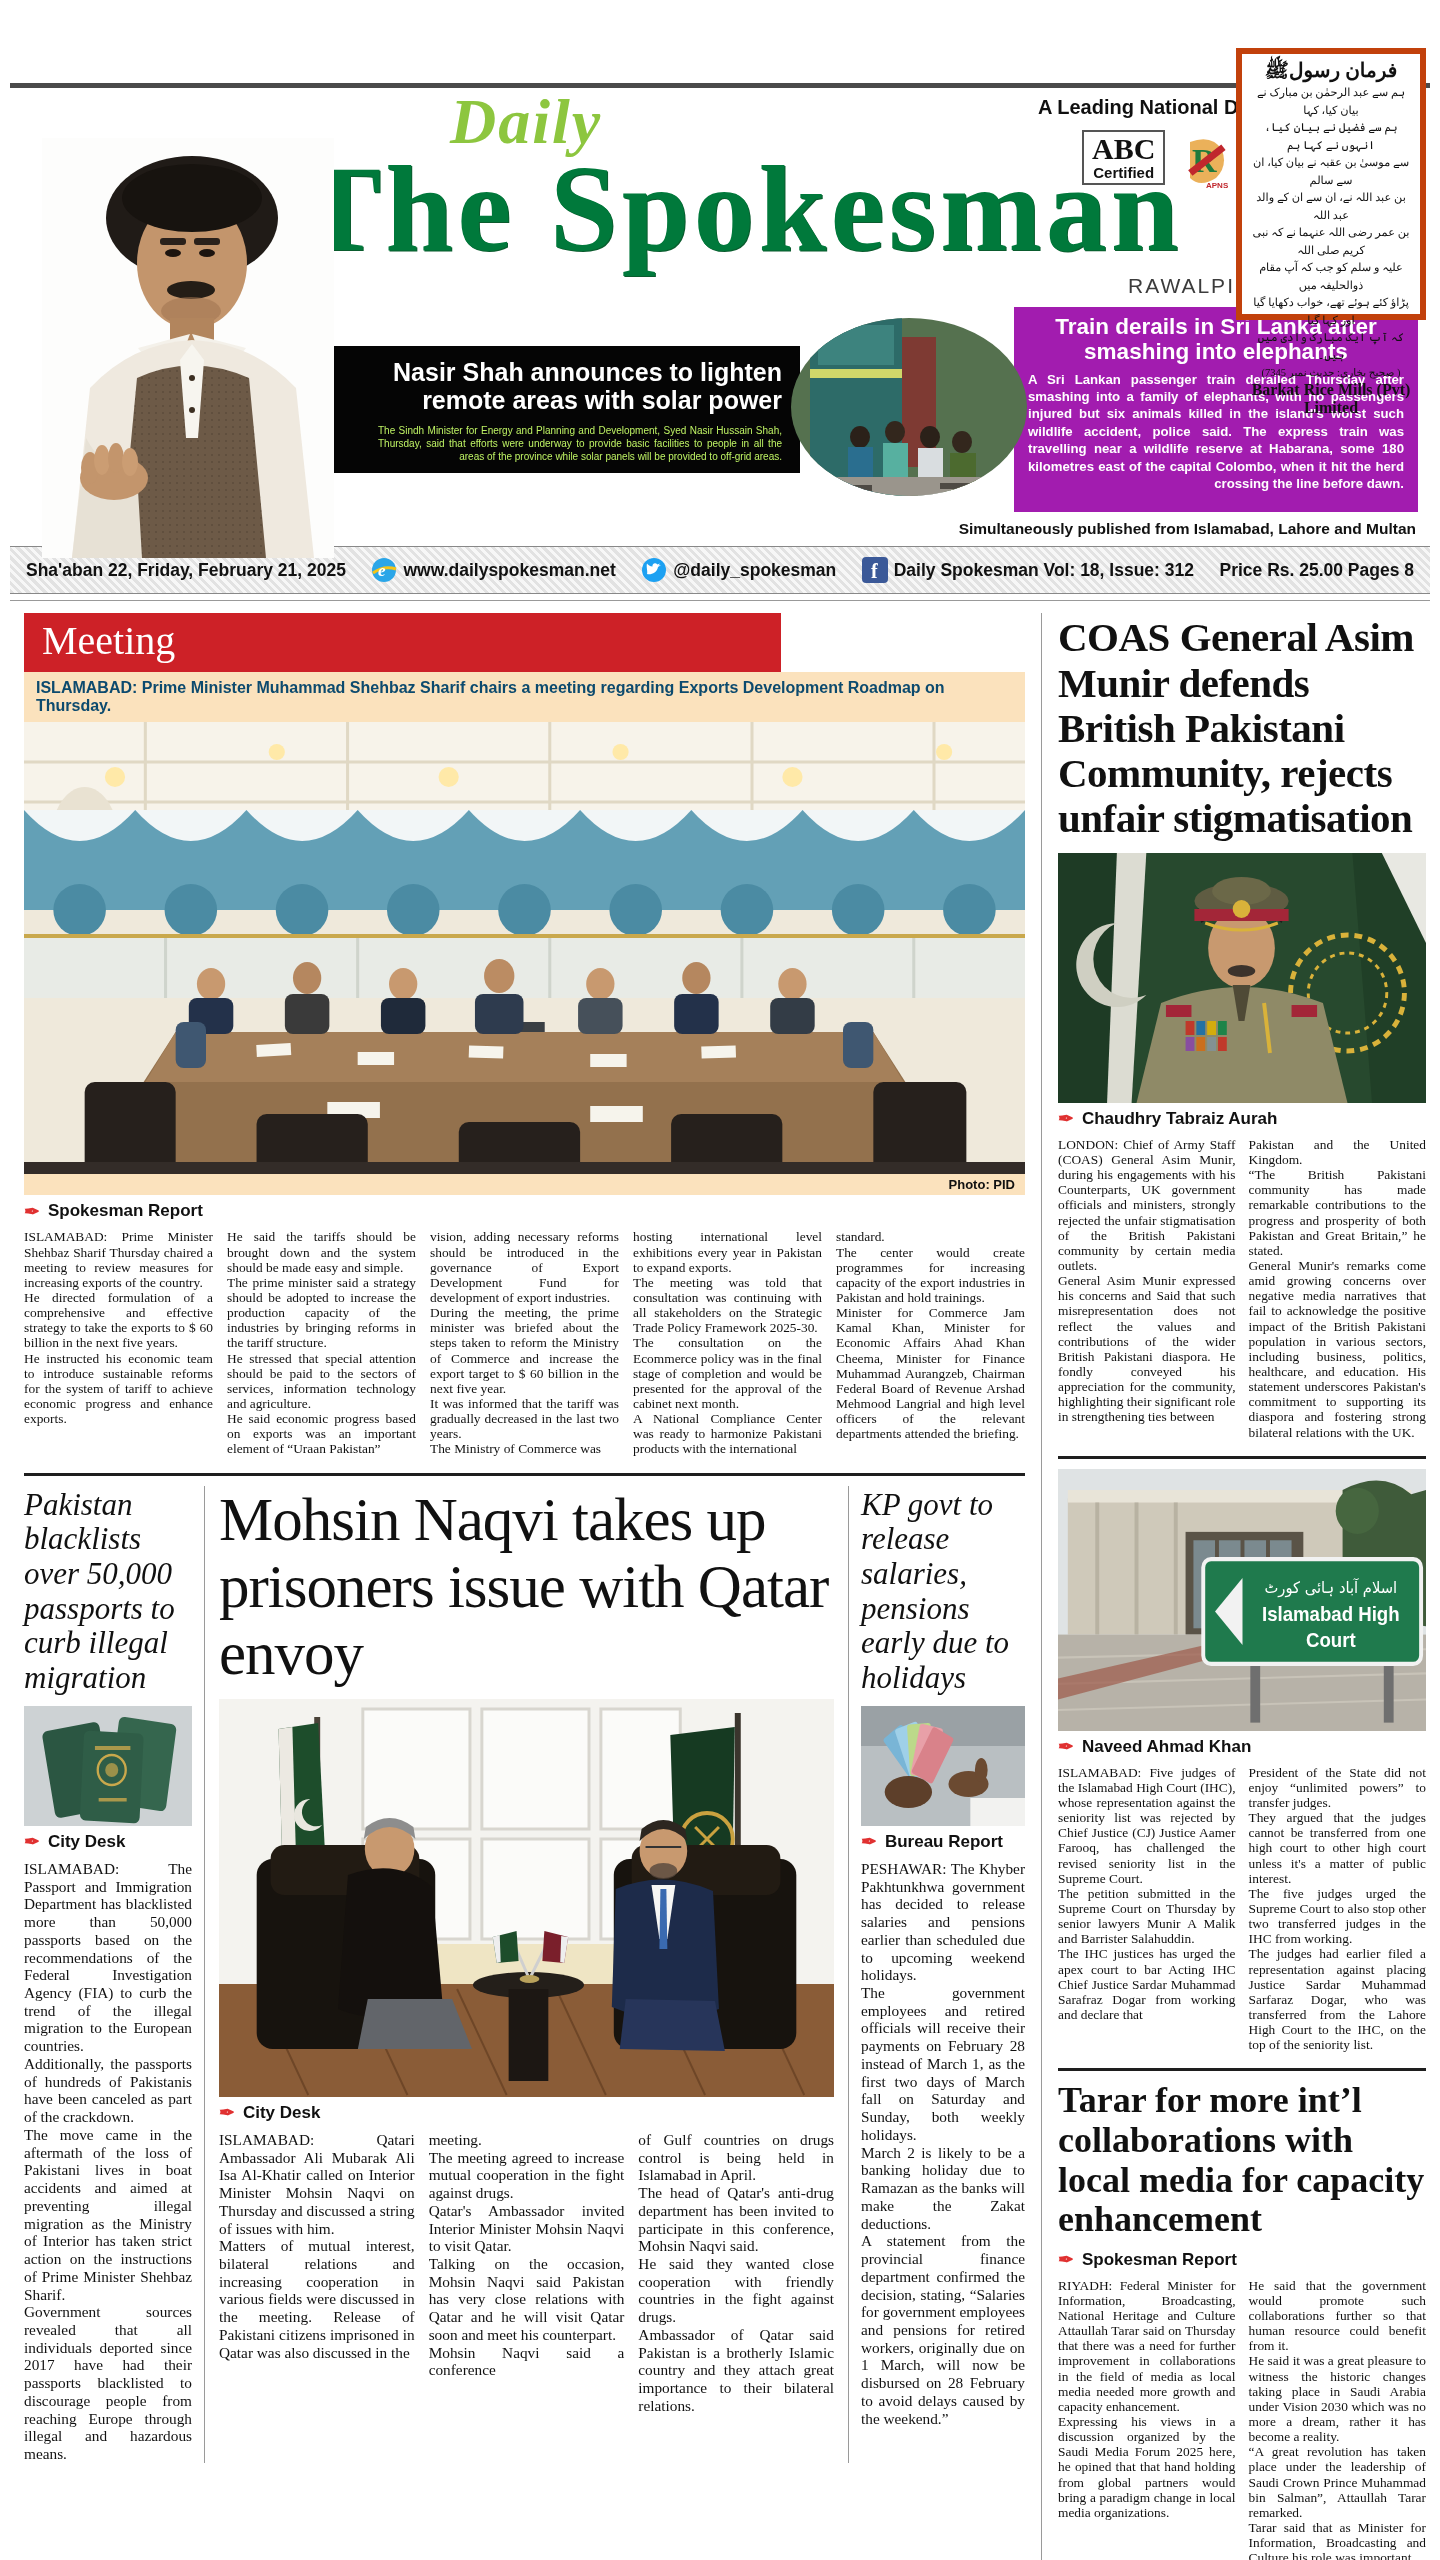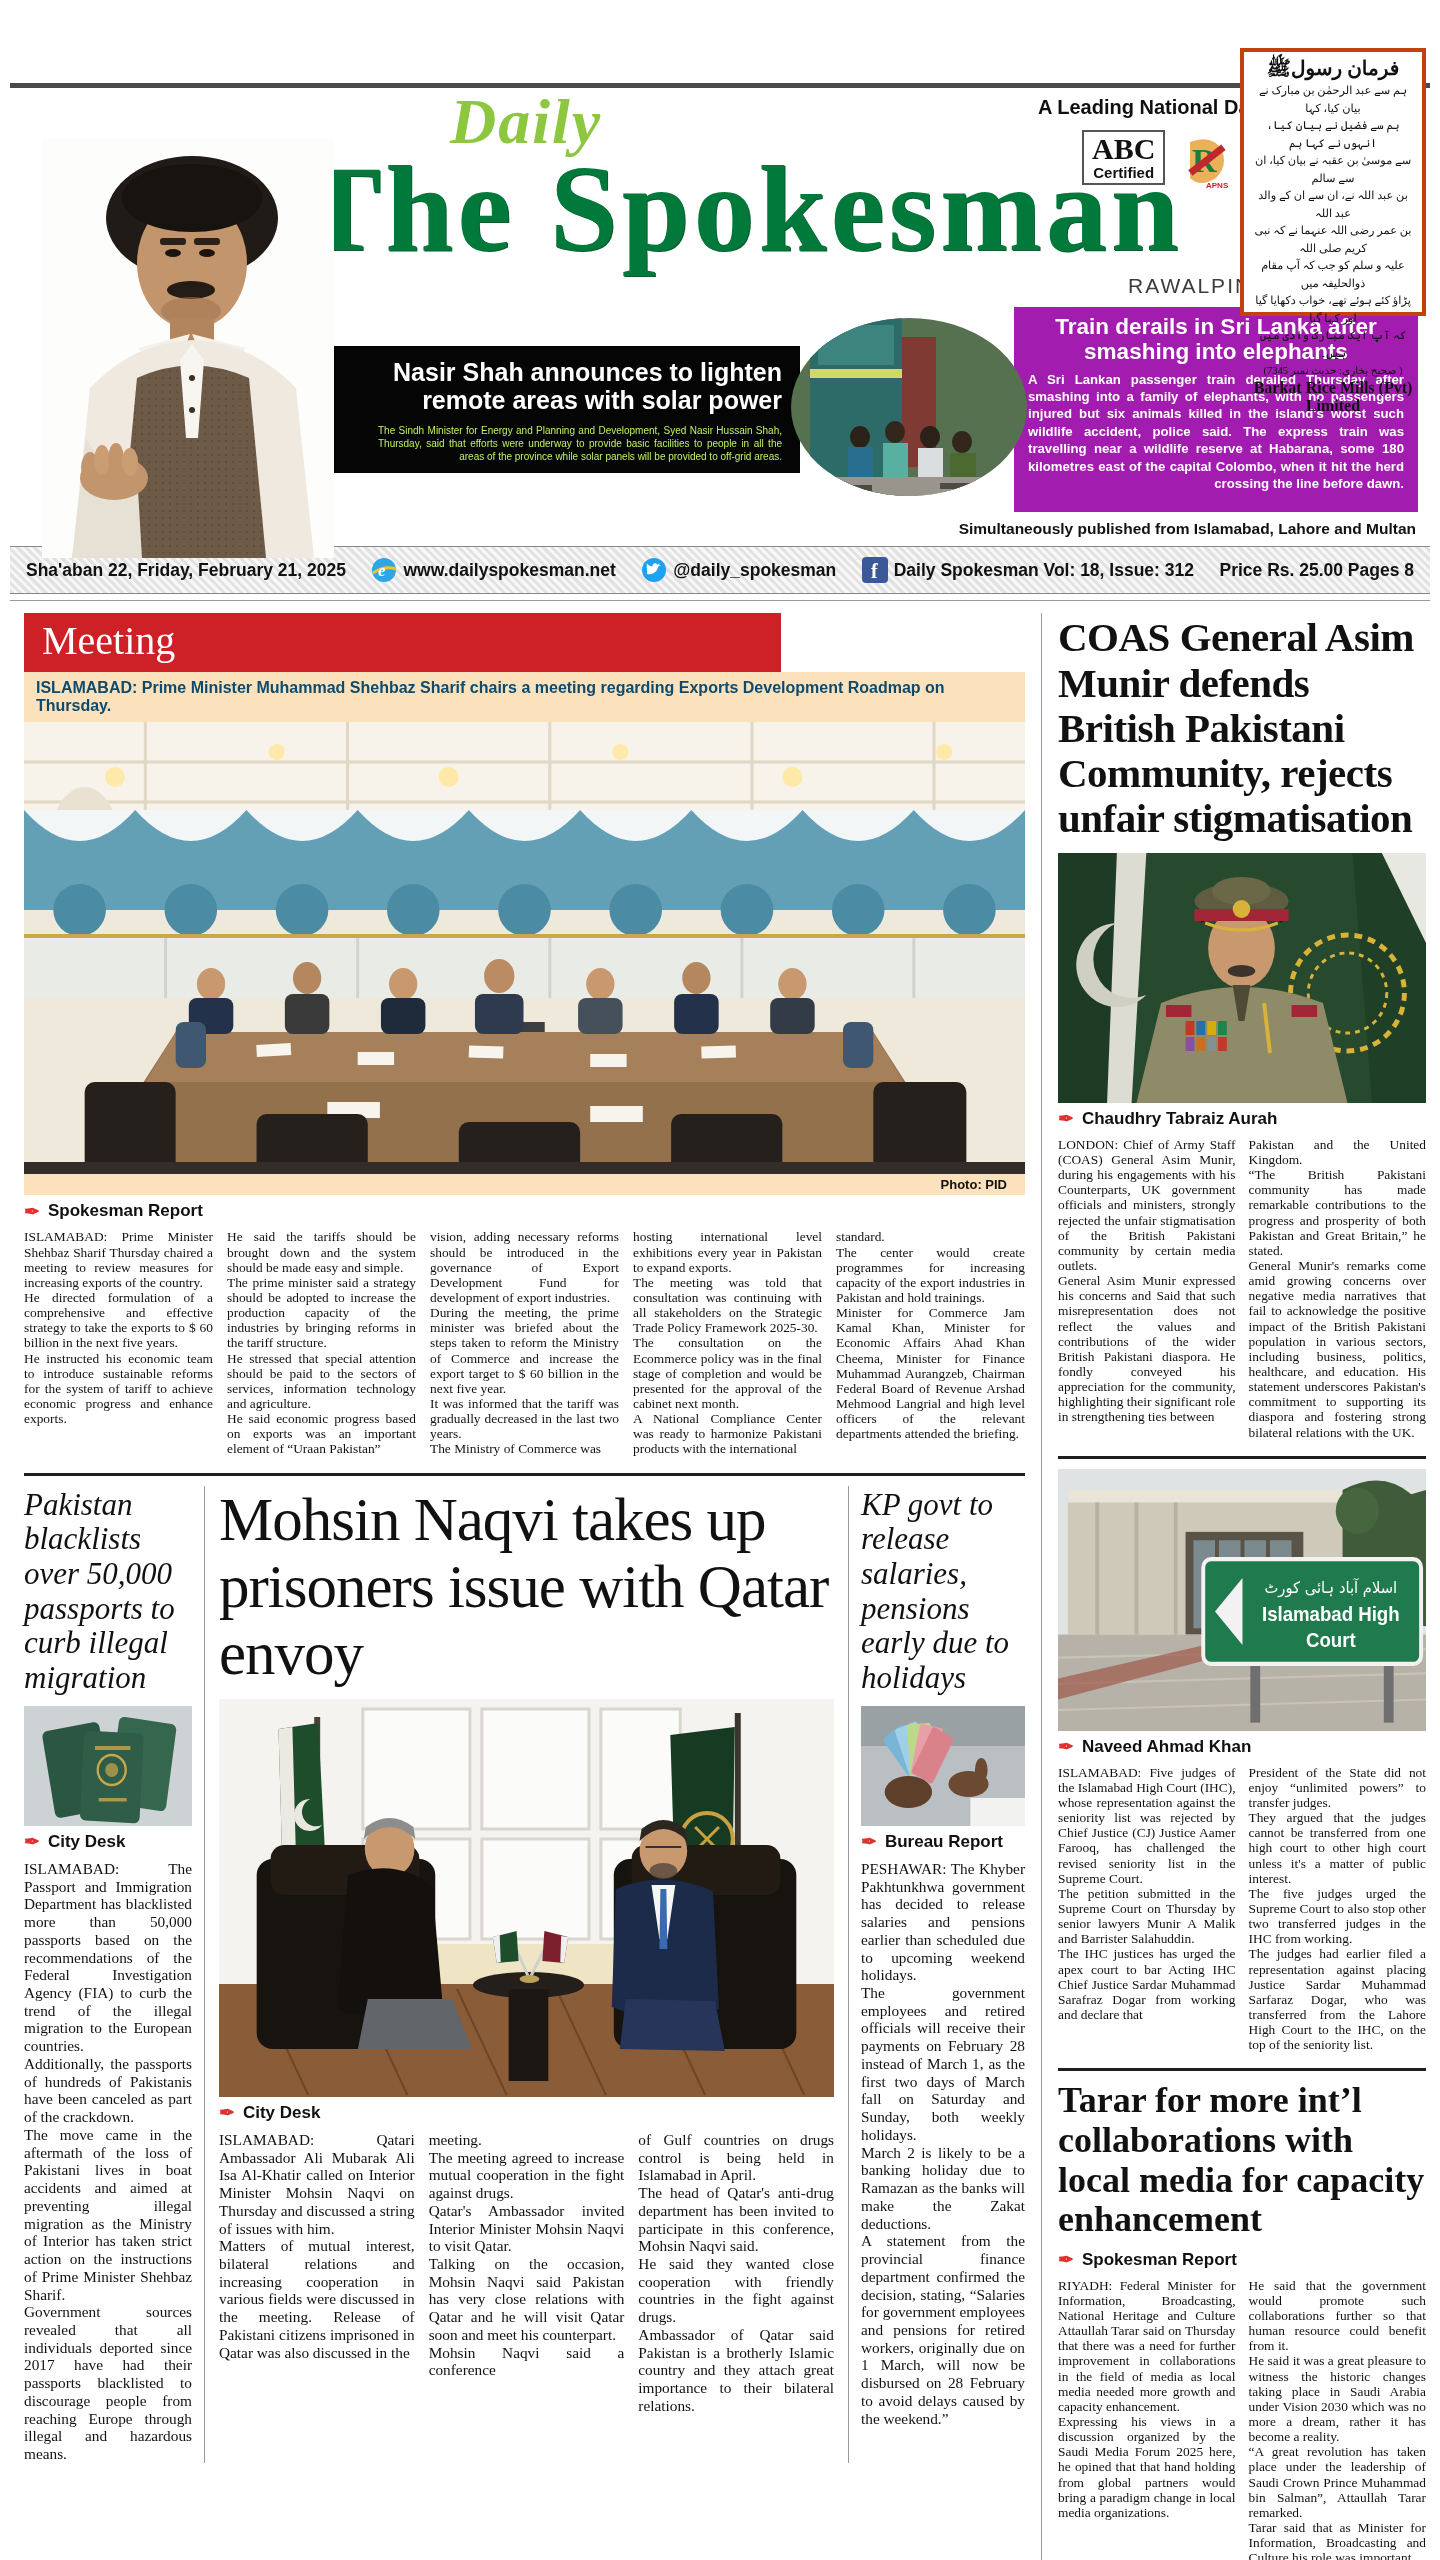--- a/index.html
+++ b/index.html
@@ -17,21 +17,21 @@
   .rawalpindi{position:absolute;left:1128px;top:186px;font-family:"Liberation Sans",sans-serif;
          font-size:21px;letter-spacing:2px;color:#3c3c3c;}
   .tagline{position:absolute;left:1038px;top:8px;font-family:"Liberation Sans",sans-serif;
          font-weight:700;font-size:20px;color:#101010;}
   .abcbox{position:absolute;left:1082px;top:42px;border:2px solid #555;padding:2px 8px;
          text-align:center;background:#fff;}
   .abc1{font-family:"Liberation Serif",serif;font-weight:700;font-size:30px;line-height:1;}
   .abc2{font-family:"Liberation Sans",sans-serif;font-weight:700;font-size:15px;}
   .apnslogo{position:absolute;left:1182px;top:48px;width:46px;height:56px;}
   
-  .adbox{position:absolute;right:14px;top:-40px;width:164px;height:250px;border:4px solid #c2410c;
+  .adbox{position:absolute;right:14px;top:-40px;width:164px;height:250px;border:6px solid #c2410c;
          background:#fff;padding:5px 7px;text-align:center;z-index:4;}
   .ad-head{font-weight:700;font-size:20px;direction:rtl;line-height:1.1;}
   .ad-urdu{direction:rtl;font-size:11.3px;line-height:1.55;white-space:pre-line;margin-top:3px;}
   .ad-ref{direction:rtl;font-size:10.5px;margin-top:2px;}
   .ad-co{font-family:"Liberation Serif",serif;font-weight:700;font-size:16px;line-height:1.1;margin-top:3px;}
   .portrait{position:absolute;left:42px;top:50px;width:292px;height:420px;z-index:3;}
 
   
   .boxesrow{display:flex;align-items:center;margin:4px 22px 0 258px;position:relative;}
   .solarbox{background:#050505;color:#fff;flex:1;padding:12px 18px 10px 120px;
@@ -62,21 +62,21 @@
   .leftcol{padding-right:16px;}
   .rail{border-left:1px solid #9a9a9a;padding-left:16px;}
 
   
   .meetlabel{background:#cd2127;color:#fff;width:72%;font-size:40px;padding:4px 18px 8px;
              font-family:"Liberation Serif",serif;}
   .meetcap{background:#fbe2bd;padding:7px 12px;font-family:"Liberation Sans",sans-serif;
              font-weight:700;font-size:16px;color:#0c4a6e;}
   .meetphoto{display:block;width:100%;height:452px;}
   .photocredit{background:#fbe2bd;text-align:right;font-family:"Liberation Sans",sans-serif;
-             font-weight:700;font-size:13px;padding:3px 18px;}
+             font-weight:700;font-size:13px;padding:3px 10px;}
 
   .pm-head{font-size:67px;font-weight:700;line-height:1.06;letter-spacing:-1px;margin:18px 0 10px;}
   .byline{display:flex;align-items:center;gap:8px;font-family:"Liberation Sans",sans-serif;
           font-weight:700;font-size:17px;margin:6px 0 8px;}
   .nib{color:#e03131;font-size:19px;line-height:1;}
   .cols5{display:grid;grid-template-columns:repeat(5,1fr);gap:14px;}
   .cols3{display:grid;grid-template-columns:repeat(3,1fr);gap:14px;}
   .cols2{display:grid;grid-template-columns:1fr 1fr;gap:13px;}
   .bodytxt{font-size:13.4px;line-height:1.13;text-align:justify;white-space:pre-line;}
   .bodytxt-lg{font-size:15.3px;line-height:1.16;text-align:justify;white-space:pre-line;}

